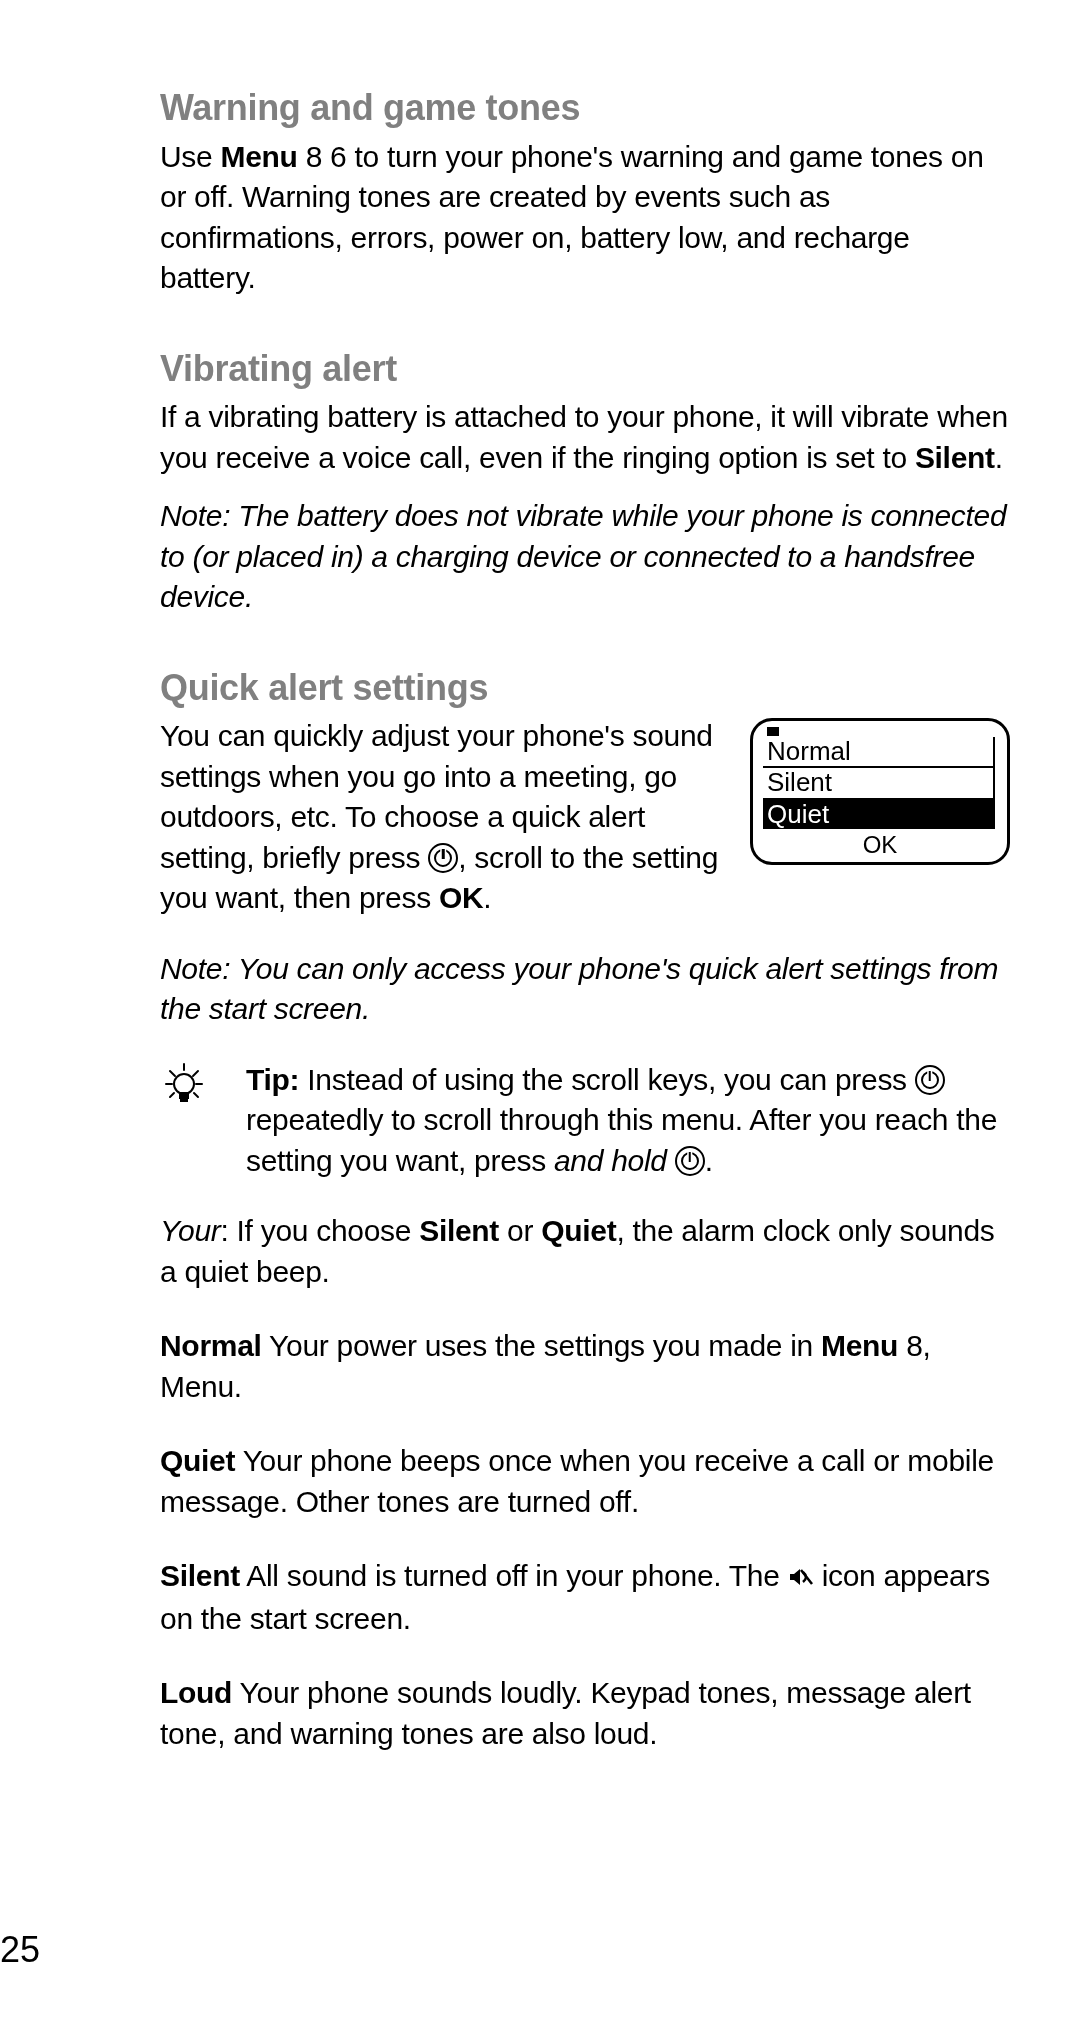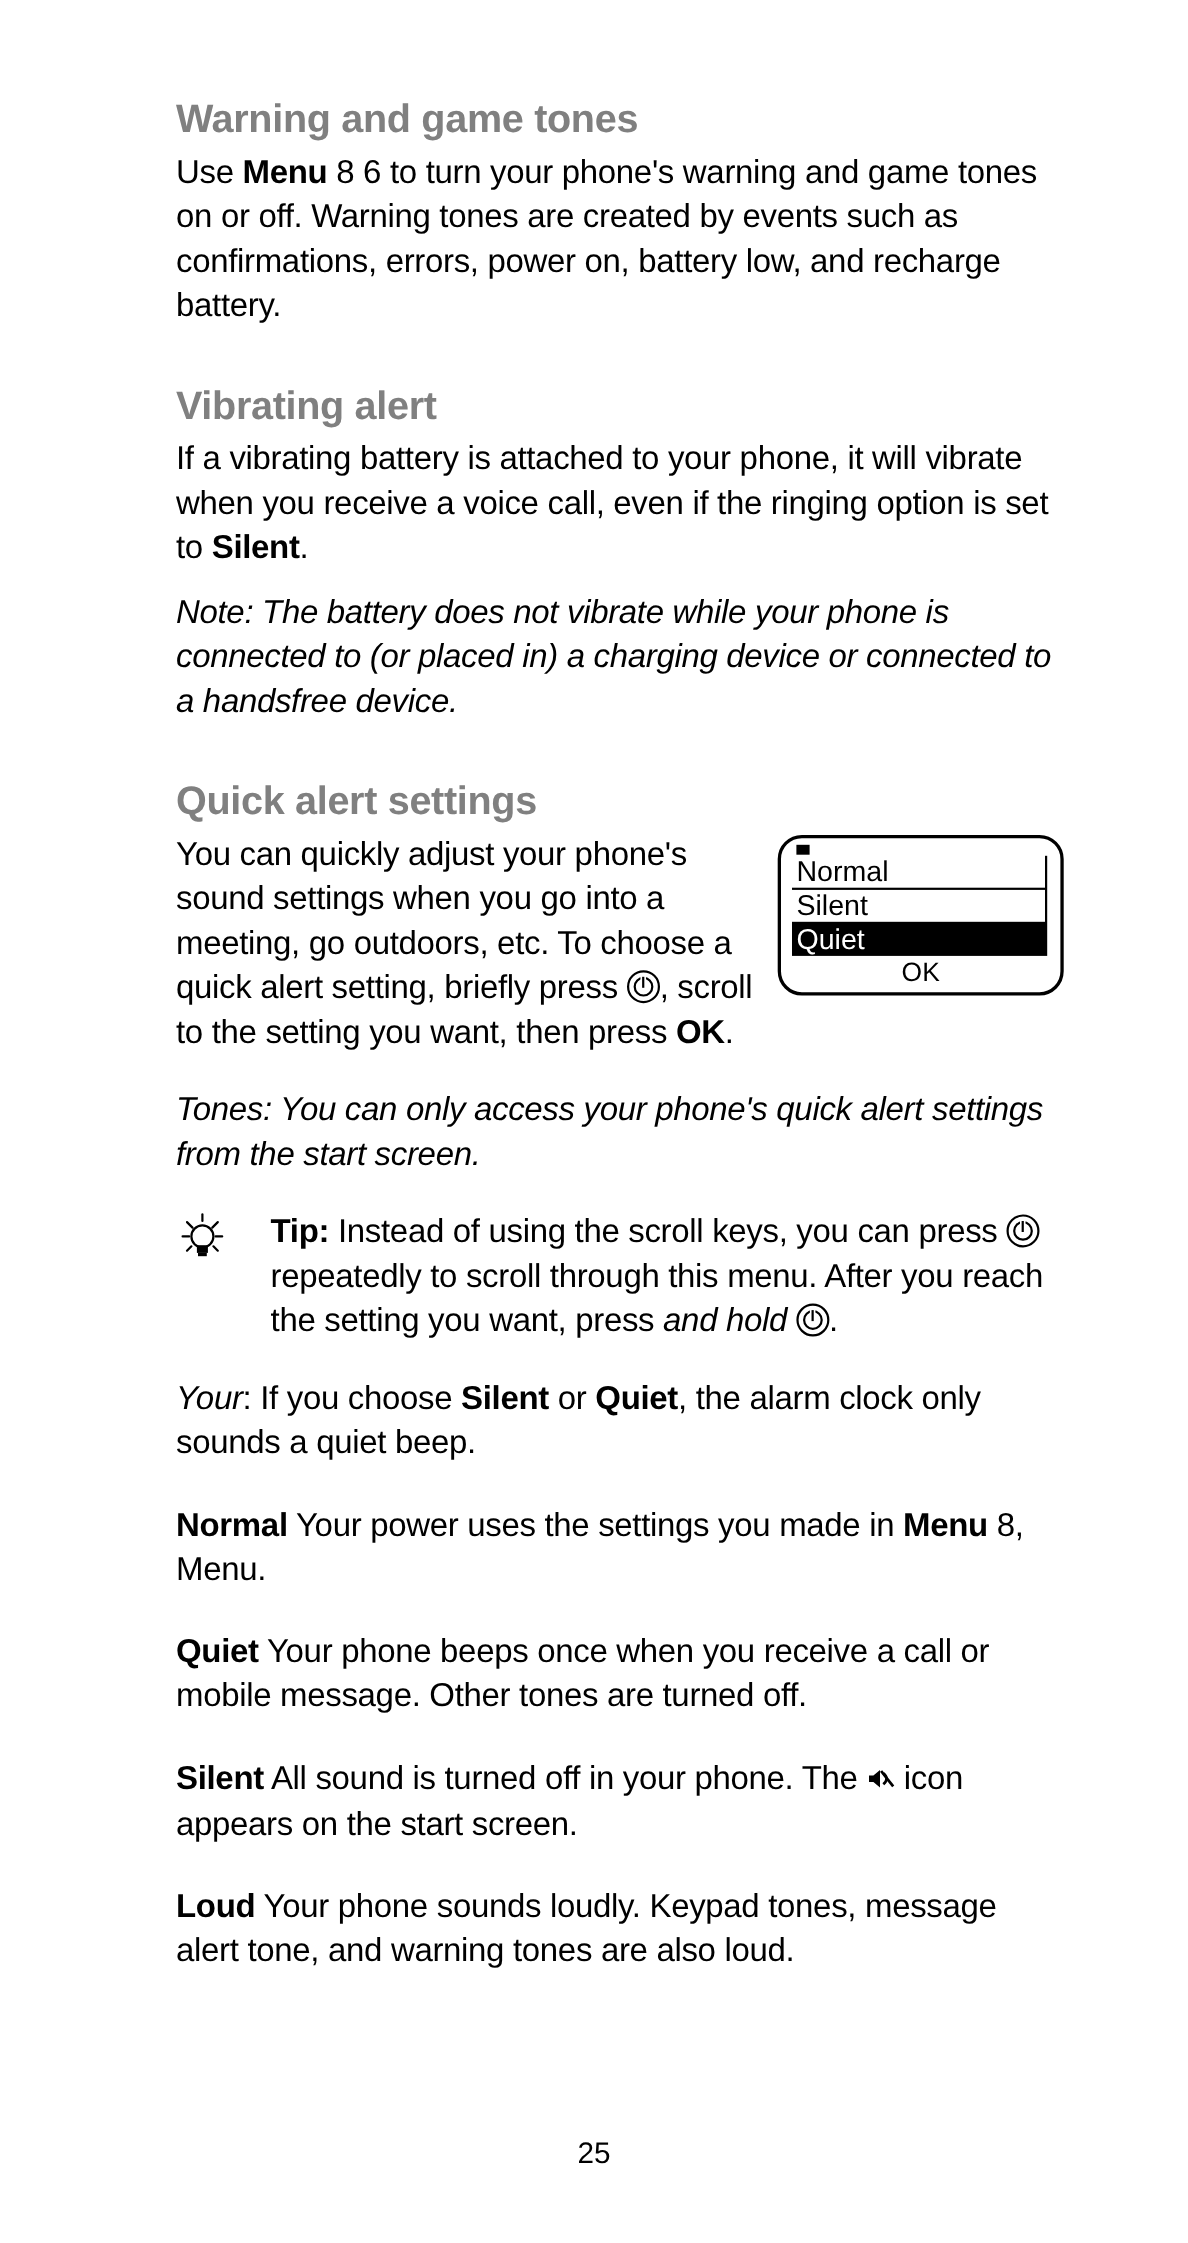--- a/index.html
+++ b/index.html
@@ -5,21 +5,21 @@
   html, body {
     margin: 0;
     padding: 0;
     background: #fff;
     width: 1080px;
   }
   .page {
     box-sizing: border-box;
     width: 1080px;
     min-height: 2039px;
-    padding: 84px 113px 60px 160px;
+    padding: 84px 70px 60px 160px;
     font-family: "Segoe UI", "Helvetica Neue", Arial, sans-serif;
     color: #000;
     font-size: 30px;
     line-height: 1.35;
     position: relative;
   }
   h2 {
     font-size: 36px;
     font-weight: 700;
     color: #808080;
@@ -131,22 +131,21 @@
 
   
   .mute-icon {
     display: inline-block;
     vertical-align: -2px;
   }
 
   .definition { margin-bottom: 34px; letter-spacing: -0.3px; }
 
   .page-num {
-    text-align: center;
-    font-size: 27px;
+    font-size: 36px;
     position: absolute;
     bottom: 64px;
     left: 0; right: 0;
   }
 
   .clearfix::after { content: ""; display: table; clear: both; }
 </style>
 </head>
 <body>
 
@@ -179,21 +178,21 @@
           <div class="row sel">Quiet</div>
         </div>
         <div class="ok-row">OK</div>
       </div>
     </div>
 
     <p style="margin-bottom:30px">
       <span>You can quickly adjust your phone's sound settings when you go into a meeting, go outdoors, etc. To choose a quick alert setting, briefly press </span><span class="pbtn"></span><span>, scroll to the setting you want, then press </span><span class="bold">OK</span><span>.</span>
     </p>
 
-    <p class="note" style="margin-bottom:30px">Tones: You can only access your phone's quick alert settings from the start screen.</p>
+    <p class="note" style="margin-bottom:30px">Note: You can only access your phone's quick alert settings from the start screen.</p>
 
     <div class="tip-block">
       <div class="tip-icon-col">
         <svg width="48" height="44" viewBox="0 0 48 44">
           <g stroke="#000" stroke-width="2" fill="none" stroke-linecap="round">
             <circle cx="24" cy="22" r="10" fill="#fff"></circle>
             <rect x="19" y="30" width="10" height="7" fill="#000" stroke="none"></rect>
             <rect x="20" y="37" width="8" height="3" fill="#000" stroke="none"></rect>
             <line x1="24" y1="2" x2="24" y2="8"></line>
             <line x1="6" y1="22" x2="12" y2="22"></line>

